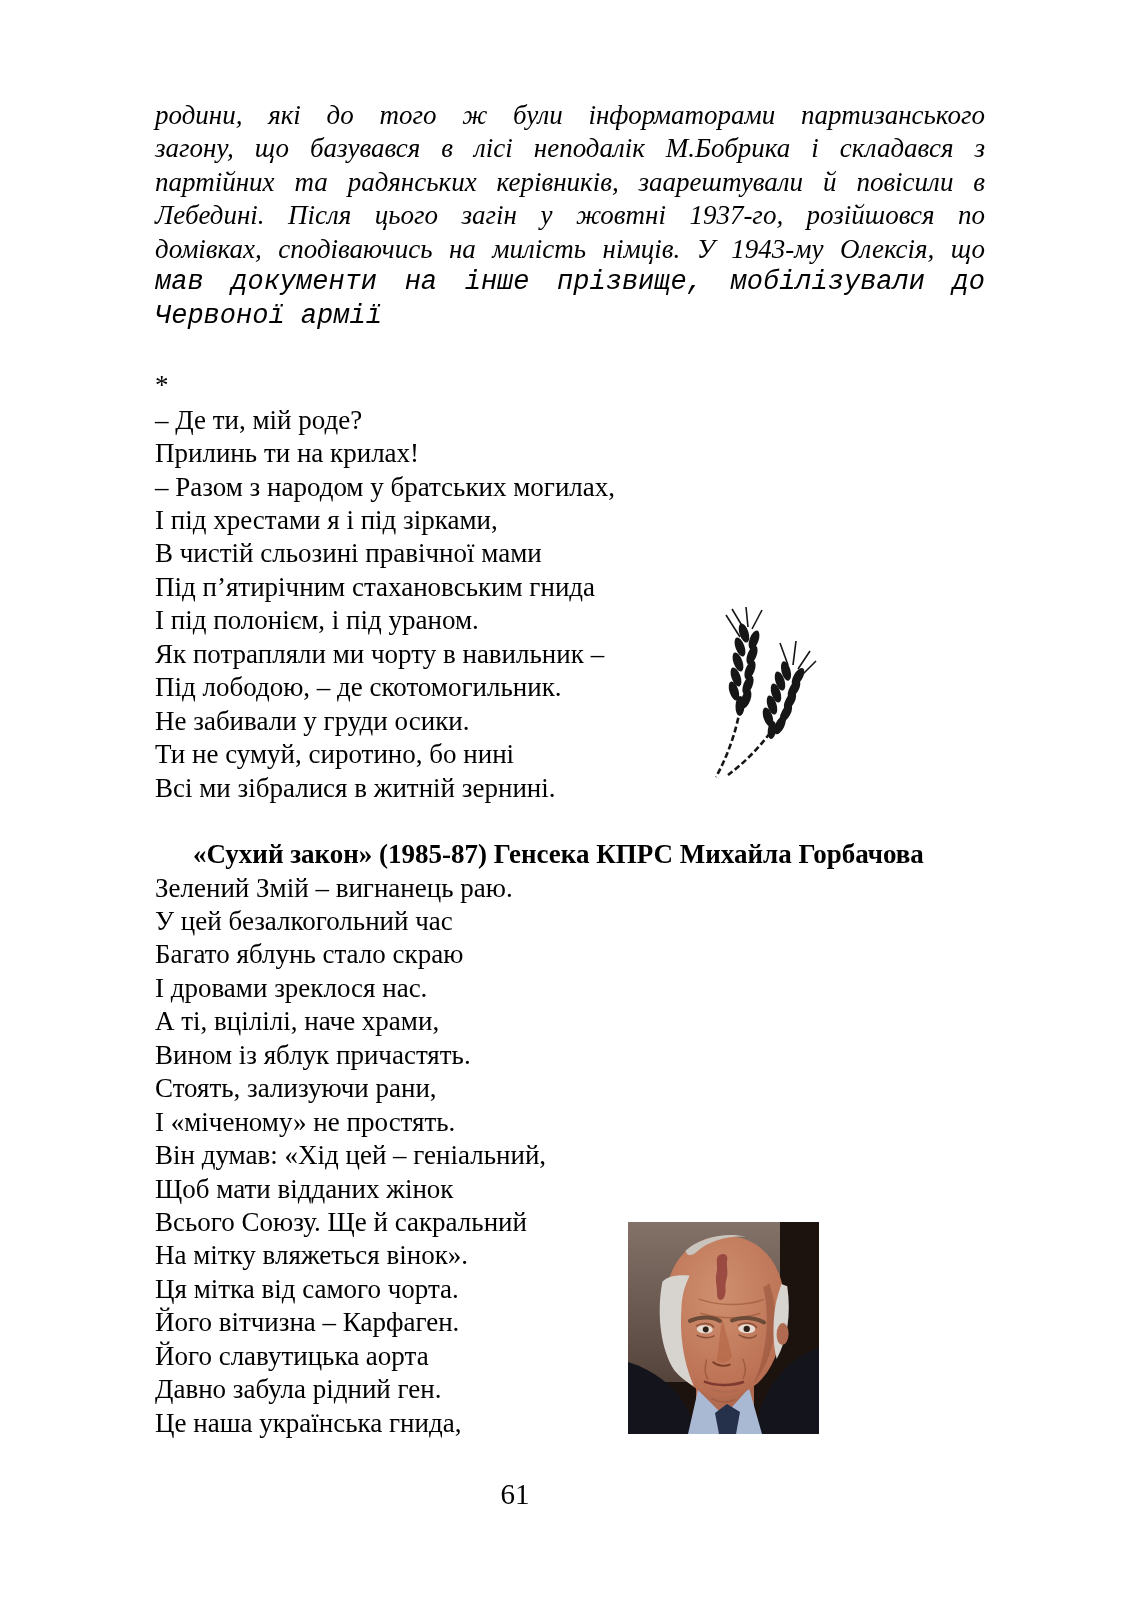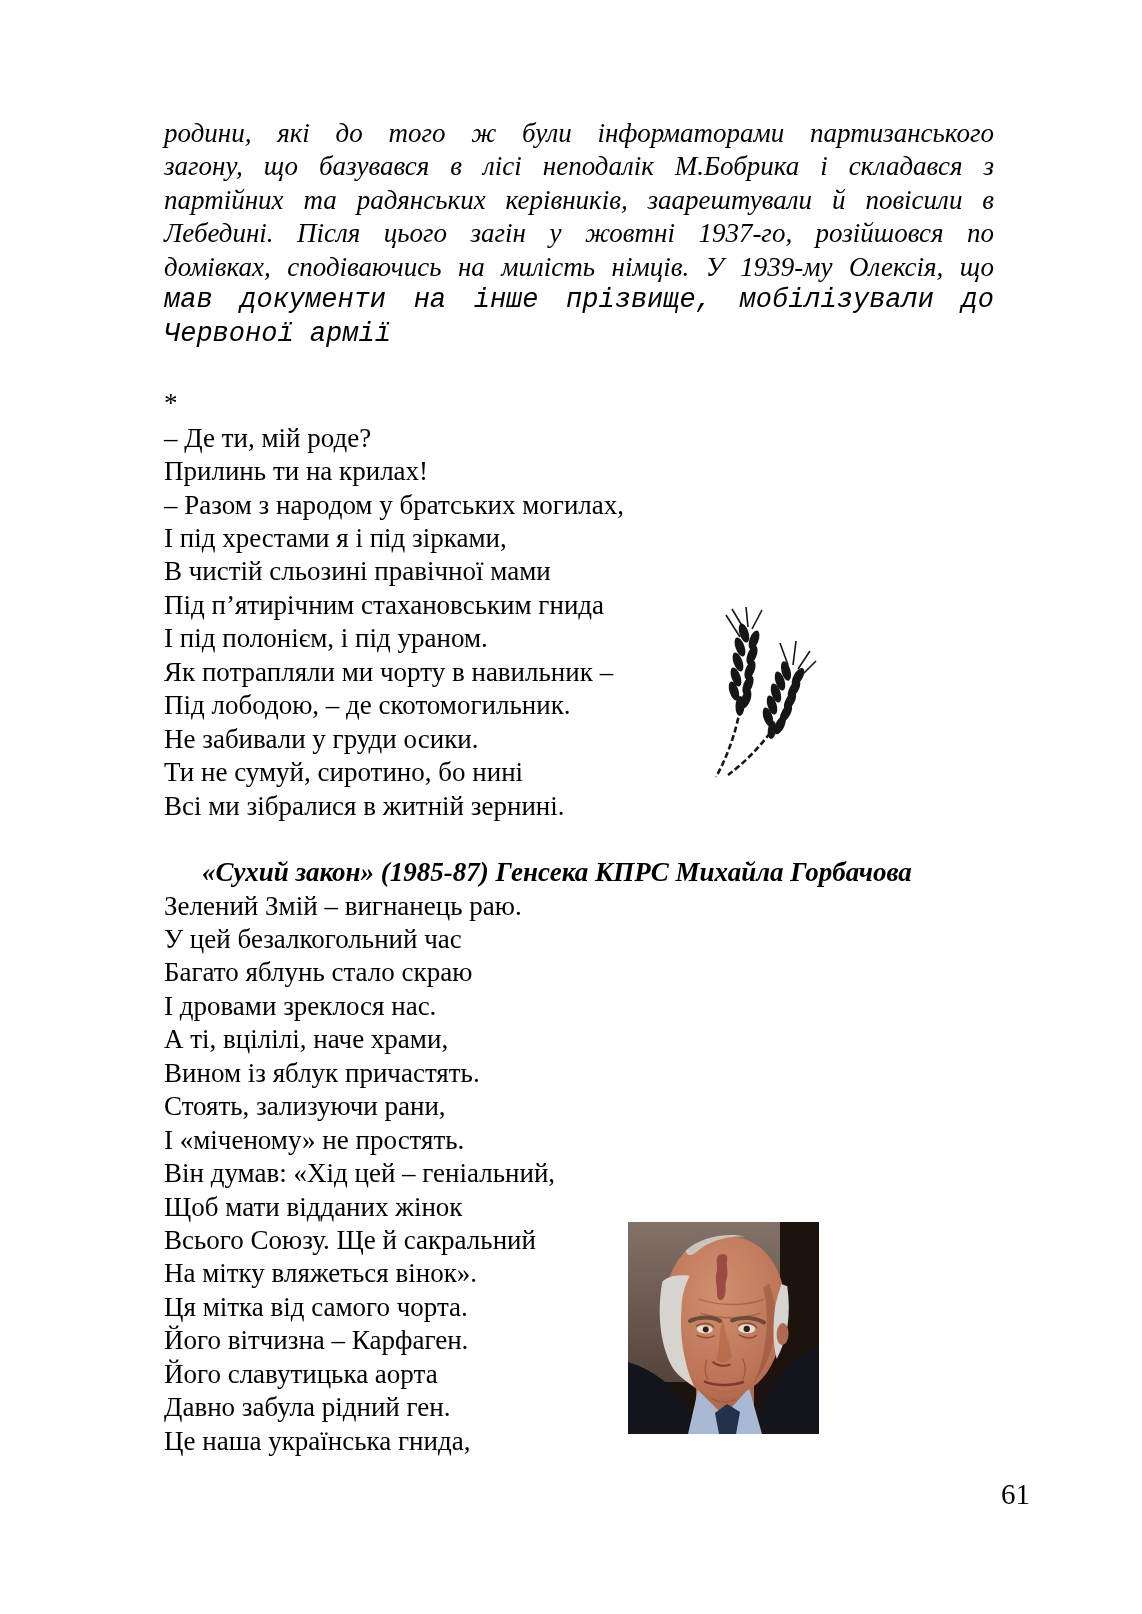--- a/index.html
+++ b/index.html
@@ -1,46 +1,46 @@
 <!DOCTYPE html>
 <html><head>
 <meta charset="utf-8">
 <style>
   html,body{margin:0;padding:0;background:#ffffff;}
   .page{position:relative;width:1142px;height:1614px;background:#fff;overflow:hidden;
         font-family:"Liberation Serif", serif;color:#000;}
-  .content{position:absolute;left:164px;top:99px;width:830px;
-           font-size:27px;line-height:33.45px;margin-top:18px;}
+  .content{position:absolute;left:155px;top:99px;width:830px;
+           font-size:27px;line-height:33.45px;}
   .intro{font-style:italic;}
   .intro .para-line{text-align:justify;text-align-last:justify;}
   .intro .para-line:last-child{text-align-last:left;font-family:Liberation Mono, monospace;}
   .section-marker{margin-top:36px;height:33.45px;}
   .poem-1{margin-top:1px;}
-  .poem-title{margin-top:33px;font-weight:bold;font-style:italic;text-indent:38px;white-space:nowrap;}
+  .poem-title{margin-top:33px;font-weight:bold;text-indent:38px;white-space:nowrap;}
   .poem-line,.para-line{white-space:nowrap;}
   .intro .para-line{white-space:normal;}
   .figure-wheat{position:absolute;left:696px;top:607px;width:122px;height:176px;}
   .figure-portrait{position:absolute;left:628px;top:1222px;width:191px;height:212px;}
   .figure-portrait svg{display:block;}
-  .page-number{position:absolute;top:1478px;left:0;width:1030px;text-align:right;
+  .page-number{position:absolute;top:1478px;left:0;width:1030px;text-align:center;
                font-size:29px;line-height:33px;}
 </style>
 </head>
 <body>
 
 <div class="page">
 
   <div class="content">
 
     <div class="intro">
         <div class="para-line">родини, які до того ж були інформаторами партизанського</div>
         <div class="para-line">загону, що базувався в лісі неподалік М.Бобрика і складався з</div>
         <div class="para-line">партійних та радянських керівників, заарештували й повісили в</div>
         <div class="para-line">Лебедині. Після цього загін у жовтні 1937-го, розійшовся по</div>
-        <div class="para-line">домівках, сподіваючись на милість німців. У 1939-му Олексія, що</div>
+        <div class="para-line">домівках, сподіваючись на милість німців. У 1943-му Олексія, що</div>
         <div class="para-line">мав документи на інше прізвище, мобілізували до Червоної армії</div>
       </div>
 
     <div class="section-marker">*</div>
 
     <div class="poem-1">
         <div class="poem-line">– Де ти, мій роде?</div>
         <div class="poem-line">Прилинь ти на крилах!</div>
         <div class="poem-line">– Разом з народом у братських могилах,</div>
         <div class="poem-line">І під хрестами я і під зірками,</div>

